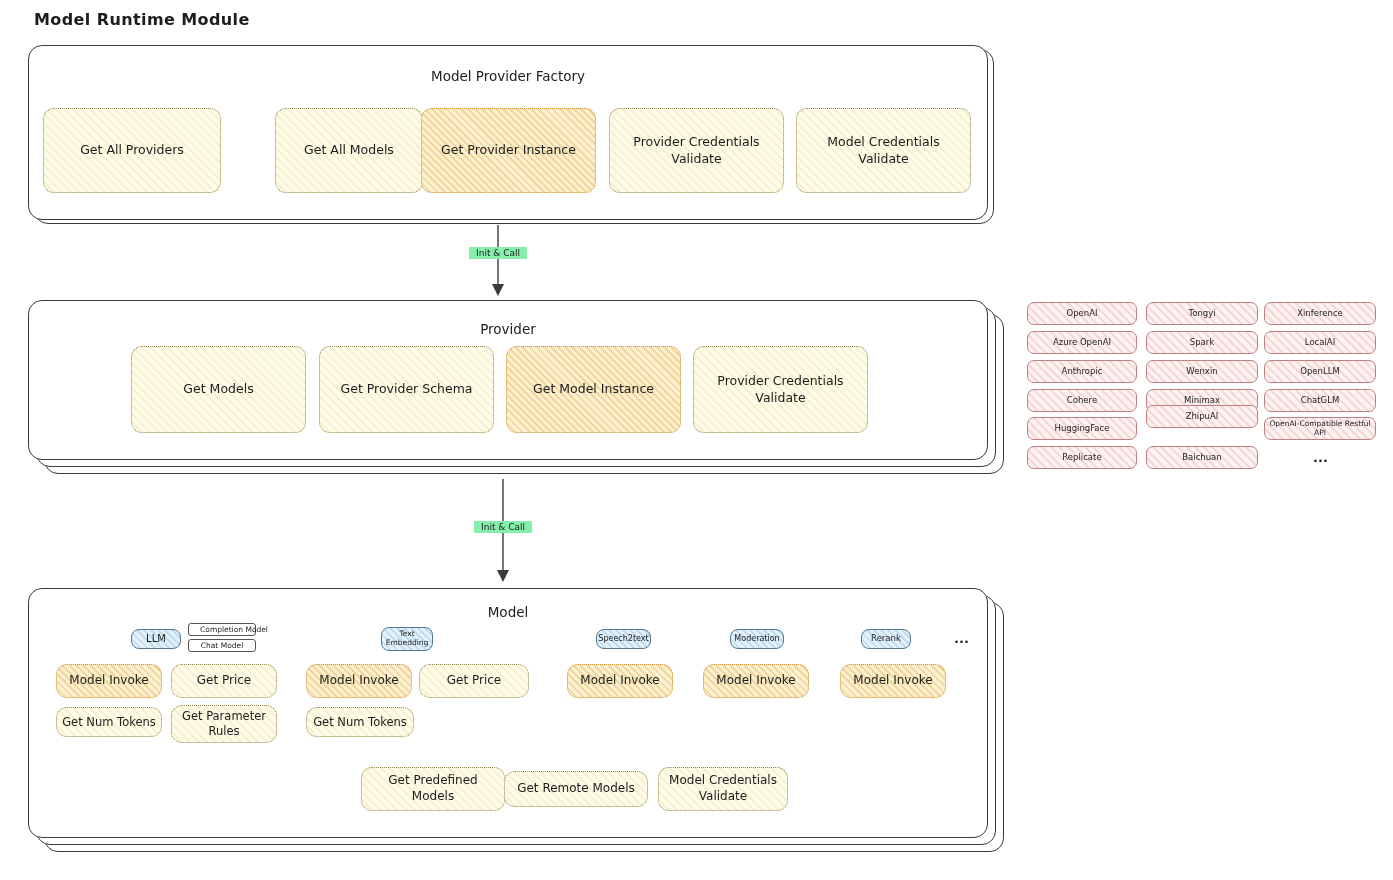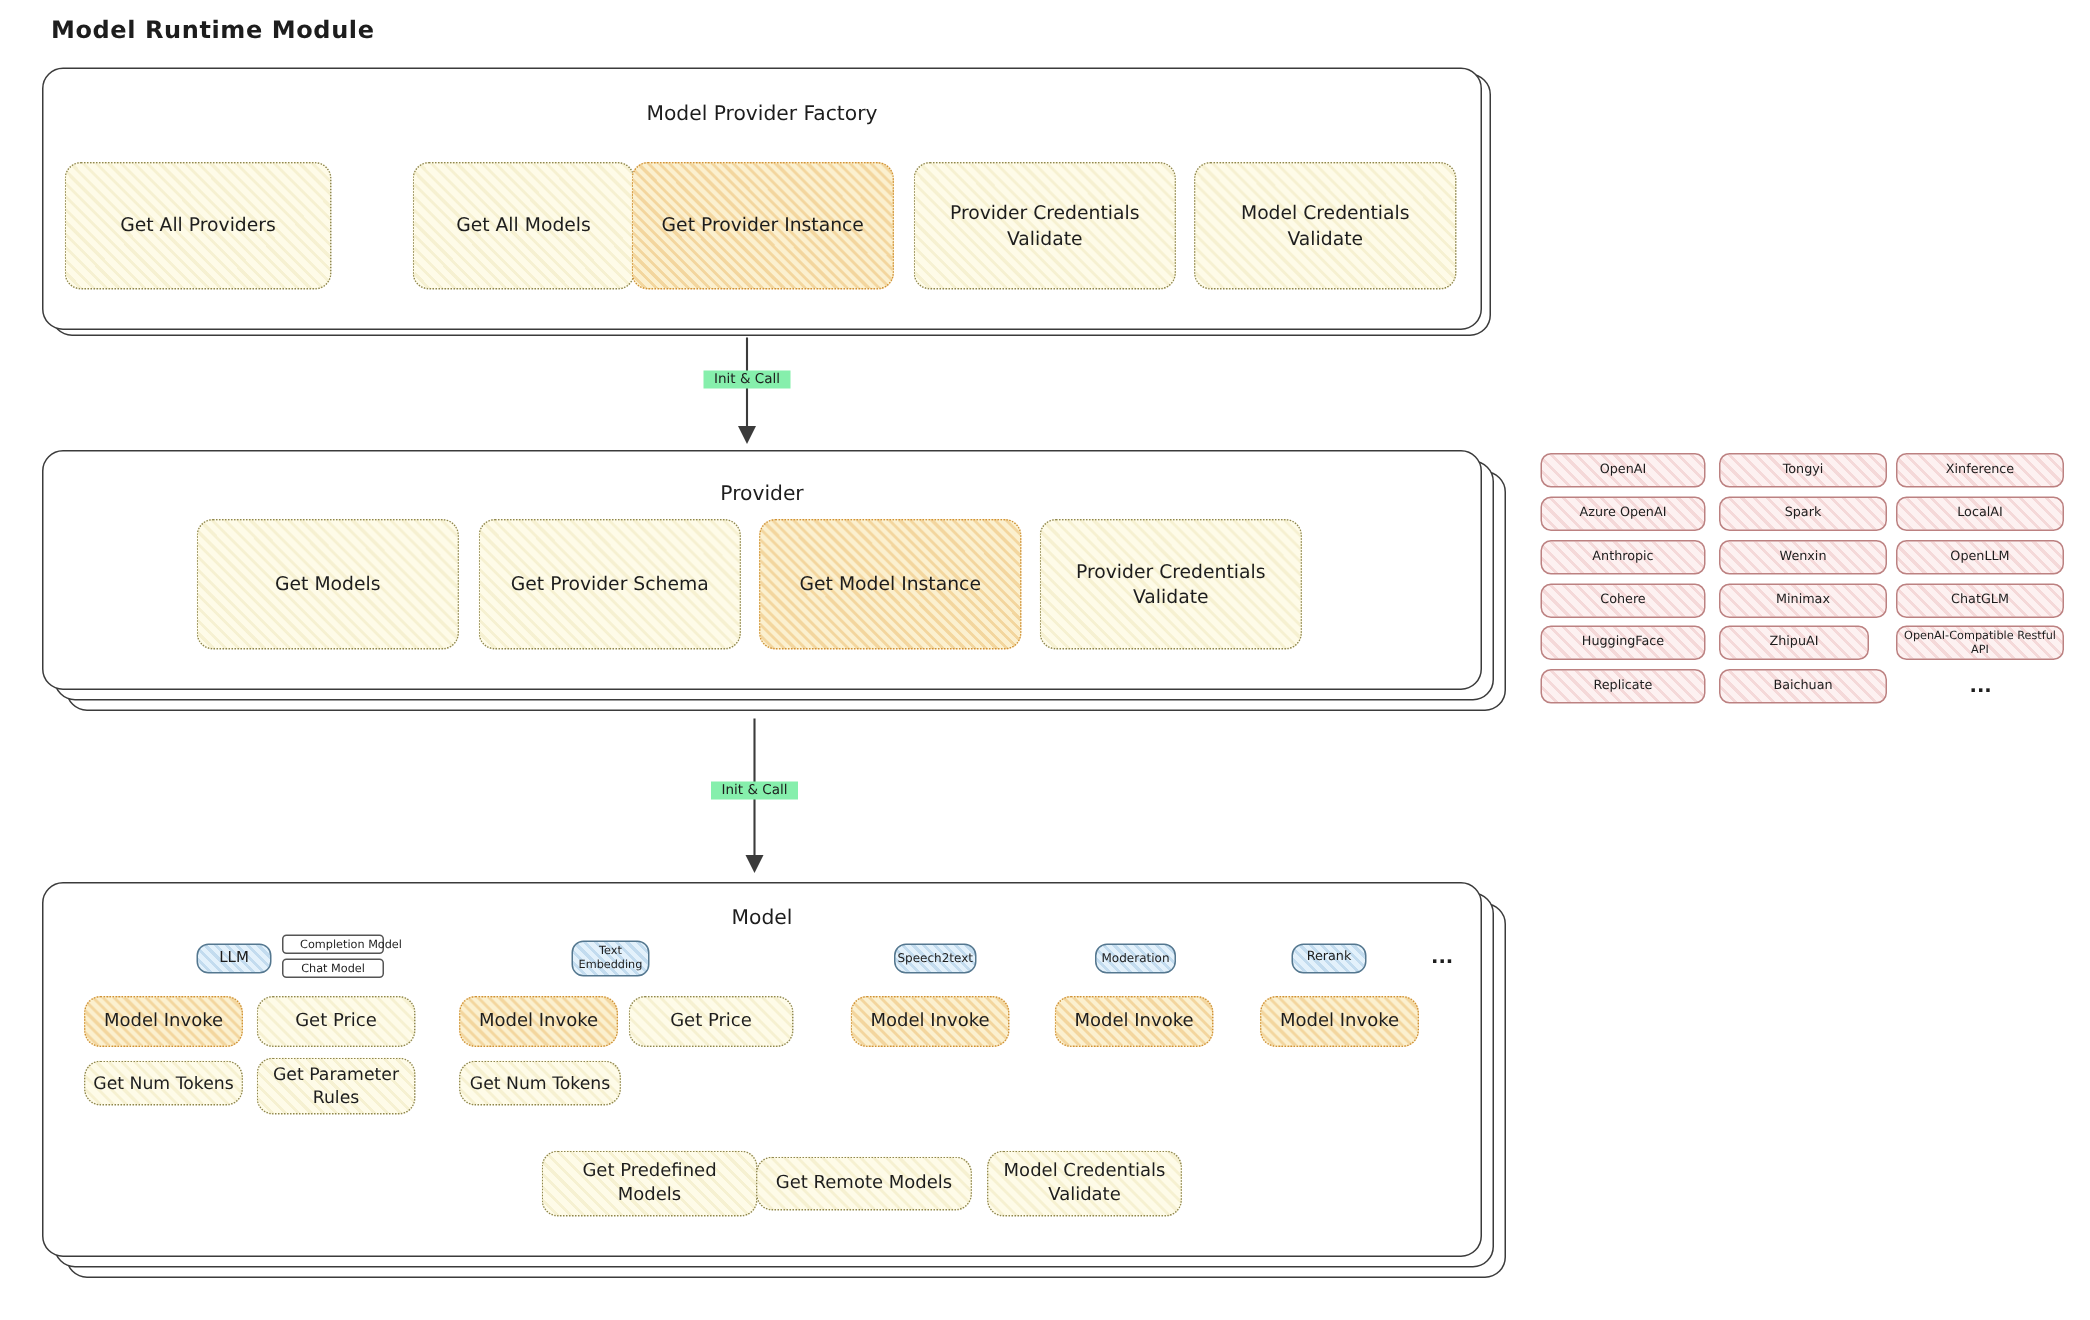--- a/index.html
+++ b/index.html
@@ -119,21 +119,21 @@
       </div>
     <div class="vendor" style="left:1146px; top:331px; width:112px; height:23px;">
         <span>Spark</span>
       </div>
     <div class="vendor" style="left:1146px; top:360px; width:112px; height:23px;">
         <span>Wenxin</span>
       </div>
     <div class="vendor" style="left:1146px; top:389px; width:112px; height:23px;">
         <span>Minimax</span>
       </div>
-    <div class="vendor" style="left:1146px; top:417px; width:100px; height:23px;align-items:center;">
+    <div class="vendor" style="left:1146px; top:405px; width:112px; height:23px;align-items:center;">
         <span>ZhipuAI</span>
       </div>
     <div class="vendor" style="left:1146px; top:446px; width:112px; height:23px;">
         <span>Baichuan</span>
       </div>
 
     <div class="vendor" style="left:1264px; top:302px; width:112px; height:23px;">
         <span>Xinference</span>
       </div>
     <div class="vendor" style="left:1264px; top:331px; width:112px; height:23px;">

